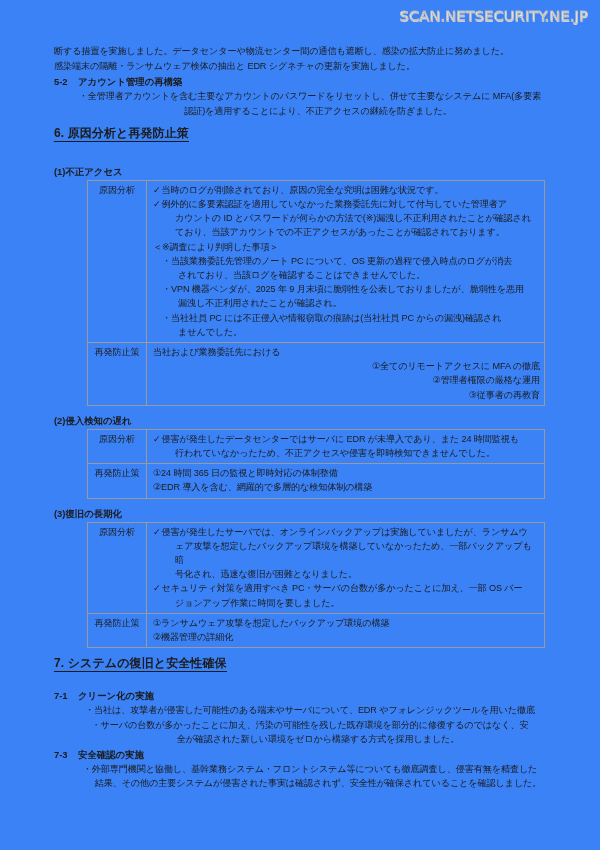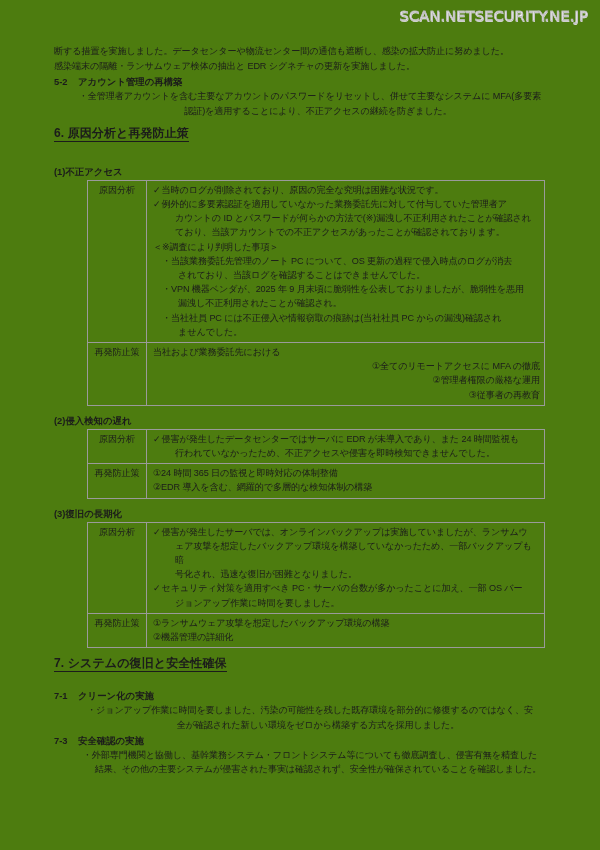--- a/index.html
+++ b/index.html
@@ -14,21 +14,21 @@
     overflow: hidden;
     font-family: "Liberation Sans", "DejaVu Sans", sans-serif;
     color: #1b1b1b;
     -webkit-font-smoothing: none;
   }
 
   
   .page {
     position: absolute;
     inset: 0;
-    background: #4d7c0f;
+    background: #3b82f6;
     padding: 8px;
   }
 
   
   .watermark {
     position: absolute;
     top: 8px;
     right: 12px;
     font-family: "DejaVu Sans", sans-serif;
     font-size: 14.5px;
@@ -265,21 +265,21 @@
           </table>
         </div>
     </div>
 
     <div>
       <div class="sec-major-wrap">
         <h2 class="sec-major">7. システムの復旧と安全性確保</h2>
       </div>
       <div id="section7-subs">
           <h3 class="sec-sub"><span class="num">7-1</span><span>クリーン化の実施</span></h3>
-          <p class="bullet"></p>
-          <p class="bullet"><span>・ジョンアップ作業に時間を要しました、汚染の可能性を残した既存環境を部分的に修復するのではなく、安</span><span class="hang">全が確認された新しい環境をゼロから構築する方式を採用しました。</span></p>
+          <p class="bullet"><span>・当社は、攻撃者が侵害した可能性のある端末やサーバについて、EDR やフォレンジックツールを用いた徹底</span></p>
+          <p class="bullet"><span>・サーバの台数が多かったことに加え、汚染の可能性を残した既存環境を部分的に修復するのではなく、安</span><span class="hang">全が確認された新しい環境をゼロから構築する方式を採用しました。</span></p>
           <h3 class="sec-sub"><span class="num">7-3</span><span>安全確認の実施</span></h3>
           <p class="bullet"><span>・外部専門機関と協働し、基幹業務システム・フロントシステム等についても徹底調査し、侵害有無を精査した</span><span class="hang">結果、その他の主要システムが侵害された事実は確認されず、安全性が確保されていることを確認しました。</span></p>
         </div>
     </div>
 
   </div>
 </div>
 
 </body></html>

